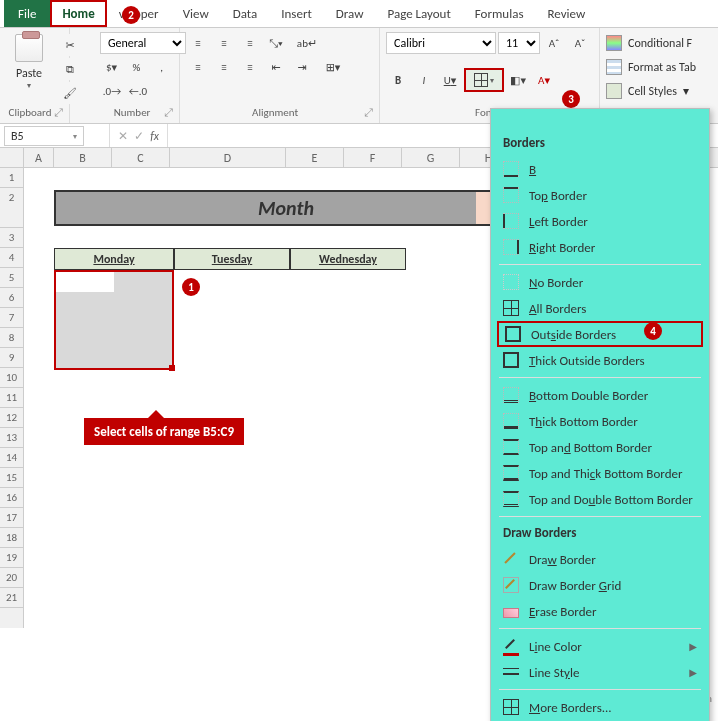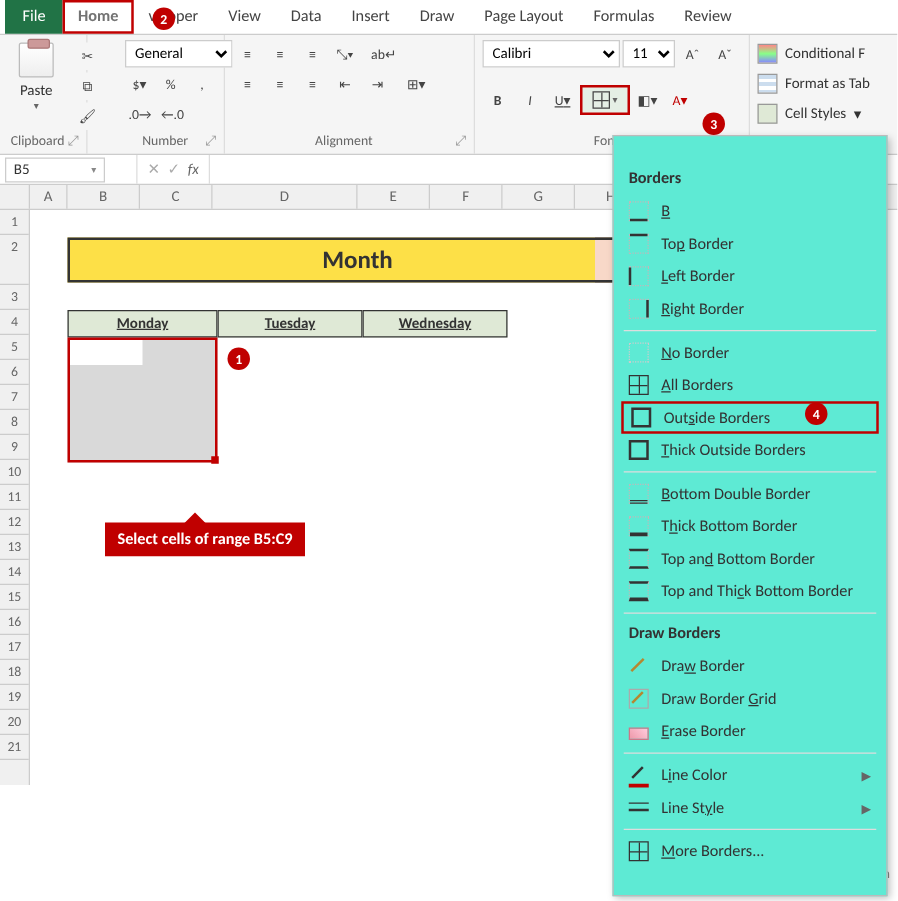--- a/index.html
+++ b/index.html
@@ -2,21 +2,21 @@
 <html><head>
 <meta charset="utf-8">
 <style>
 * { box-sizing: border-box; margin: 0; padding: 0; font-family: "Segoe UI", Calibri, sans-serif; }
 body { background: #fff; font-size: 12px; color: #333; width: 718px; height: 721px; overflow: hidden; position: relative; }
 
 
 .tabs { display: flex; align-items: center; height: 28px; border-bottom: 1px solid #ccc; padding-left: 4px; }
 .tab-file { background: #217346; color: #fff; padding: 6px 14px; font-size: 13px; }
 .tab { padding: 6px 12px; font-size: 13px; color: #444; cursor: pointer; }
-.tab.active { border-bottom: 3px solid #217346; color: #737373; font-weight: 600; }
+.tab.active { border-bottom: 3px solid #217346; color: #14532d; font-weight: 600; }
 .tab.boxed { border: 2px solid #c00000; padding: 4px 10px; }
 
 
 .ribbon { display: flex; height: 96px; border-bottom: 1px solid #ccc; background: #f5f5f5; }
 .group { border-right: 1px solid #ddd; padding: 4px 6px 2px; display: flex; flex-direction: column; justify-content: space-between; }
 .group-label { text-align: center; font-size: 11px; color: #666; padding: 2px 0; }
 .group-label .launcher { float: right; color: #999; }
 .paste-big { display: flex; flex-direction: column; align-items: center; width: 46px; padding-top: 2px; }
 .paste-ico { width: 28px; height: 28px; background: linear-gradient(#fff,#eee); border: 1px solid #bbb; border-radius: 2px; position: relative; }
 .paste-ico::before { content:""; position:absolute; top:-4px; left:6px; width:16px; height:6px; background:#c99; border:1px solid #a77; border-radius:2px;}
@@ -51,21 +51,21 @@
 .colhdr { display:flex; height:20px; background:#f0f0f0; border-bottom:1px solid #ccc;}
 .corner{width:24px;border-right:1px solid #ccc;}
 .ch{flex:0 0 58px;border-right:1px solid #ccc;text-align:center;font-size:12px;color:#666;line-height:20px;}
 .ch.wide{flex:0 0 116px;}
 .rows{display:flex;}
 .rowhdrs{width:24px;background:#f0f0f0;border-right:1px solid #ccc;}
 .rh{height:20px;border-bottom:1px solid #ccc;text-align:center;font-size:11px;color:#666;line-height:20px;}
 .rh.tall{height:40px;}
 .cells{position:relative;flex:1;}
 
-.month-box{position:absolute;left:30px;top:22px;width:464px;height:36px;background:#fde047;border:2px solid #333;display:flex;align-items:center;justify-content:center;font-size:20px;font-weight:bold;color:#333;}
+.month-box{position:absolute;left:30px;top:22px;width:464px;height:36px;background:#a3a3a3;border:2px solid #333;display:flex;align-items:center;justify-content:center;font-size:20px;font-weight:bold;color:#333;font-style:italic;}
 .month-ext{position:absolute;left:452px;top:22px;width:40px;height:36px;background:#f8d8c8;border-top:2px solid #333;border-bottom:2px solid #333;border-right:2px solid #333;}
 .dayhdr{position:absolute;top:80px;height:22px;border:1px solid #333;background:#dfe9d6;font-size:12px;font-weight:bold;color:#333;display:flex;align-items:center;justify-content:center;text-decoration:underline;}
 .selection{position:absolute;left:30px;top:102px;width:120px;height:100px;border:2px solid #c00000;background:rgba(0,0,0,0.15);}
 .sel-white{position:absolute;left:0;top:0;width:58px;height:20px;background:#fff;}
 .sel-handle{position:absolute;right:-3px;bottom:-3px;width:6px;height:6px;background:#c00000;}
 .callout{position:absolute;left:60px;top:250px;background:#c00000;color:#fff;padding:6px 10px;font-size:13px;font-weight:bold;}
 .callout::before{content:"";position:absolute;top:-20px;left:60px;border:12px solid transparent;border-bottom-color:#c00000;}
 
 .num-badge{width:18px;height:18px;border-radius:50%;background:#c00000;color:#fff;font-size:11px;font-weight:bold;display:flex;align-items:center;justify-content:center;position:absolute;}
 
@@ -321,20 +321,24 @@
       <span>T<span class="ul-k">h</span>ick Bottom Border</span>
     </div>
   <div class="menu-item">
       <span class="m-ico topbot"></span>
       <span>Top an<span class="ul-k">d</span> Bottom Border</span>
     </div>
   <div class="menu-item">
       <span class="m-ico topthickbot"></span>
       <span>Top and Thi<span class="ul-k">c</span>k Bottom Border</span>
     </div>
+  <div class="menu-item">
+      <span class="m-ico topdblbot"></span>
+      <span>Top and Do<span class="ul-k">u</span>ble Bottom Border</span>
+    </div>
   <div class="menu-sep"></div>
   <div class="menu-title">Draw Borders</div>
   <div class="menu-item">
       <span class="m-ico pencil"></span>
       <span>Dra<span class="ul-k">w</span> Border</span>
     </div>
   <div class="menu-item">
       <span class="m-ico pencilgrid"></span>
       <span>Draw Border <span class="ul-k">G</span>rid</span>
     </div>

